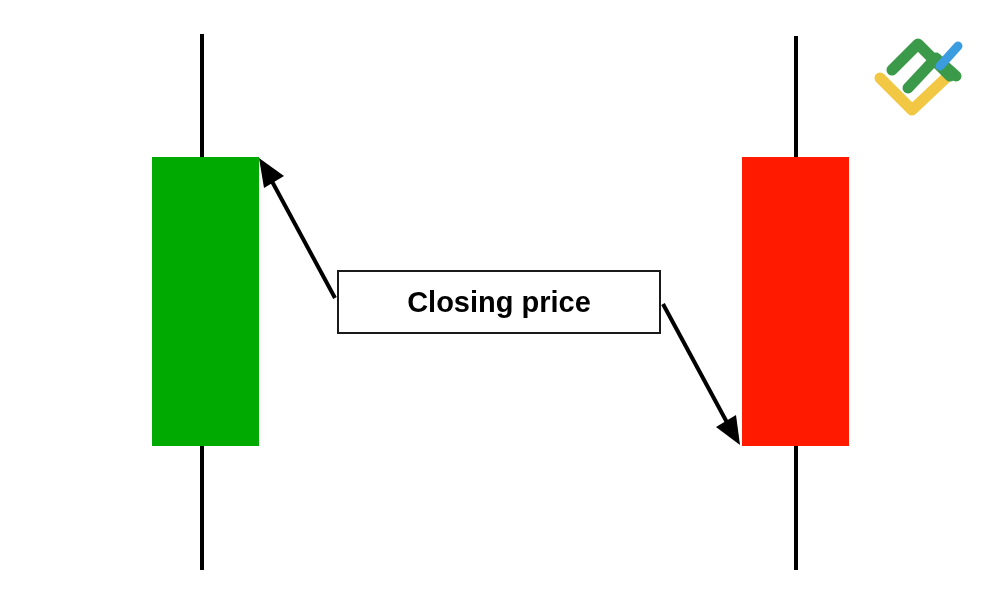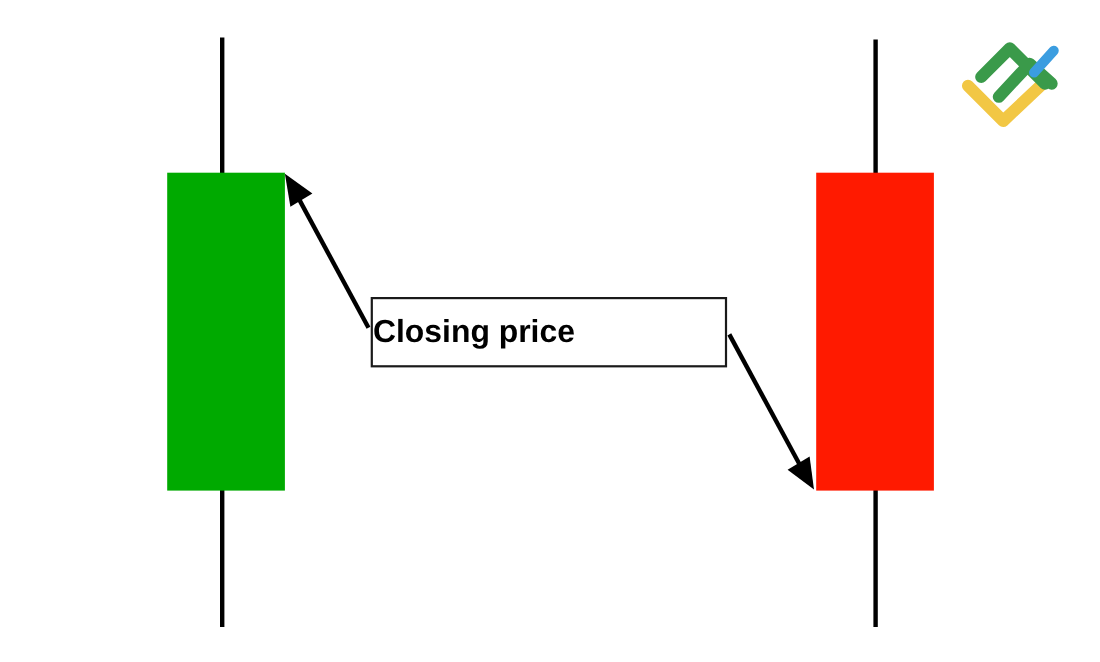--- a/index.html
+++ b/index.html
@@ -1,21 +1,21 @@
 <!DOCTYPE html>
 <html><head>
   <meta charset="utf-8">
   <style>
     html, body { margin: 0; padding: 0; background: #ffffff; }
     body { width: 1000px; height: 602px; position: relative; overflow: hidden; font-family: "Liberation Sans", sans-serif; }
     .stage { position: absolute; left: 0; top: 0; width: 1000px; height: 602px; }
     .label-box {
       position: absolute; left: 337px; top: 270px; width: 320px; height: 60px;
       border: 2px solid #1a1a1a; background: #ffffff;
-      display: flex; align-items: center; justify-content: flex-start;
+      display: flex; align-items: center; justify-content: center;
       font-weight: bold; font-size: 29px; color: #000000; box-sizing: content-box;
     }
   </style>
 </head>
 <body>
 
 <div class="stage">
   <svg width="1000" height="602" viewBox="0 0 1000 602">
     <defs>
       <marker id="arrowhead" markerWidth="10" markerHeight="10" refX="8" refY="5" orient="auto" markerUnits="userSpaceOnUse" viewBox="0 0 10 10">

